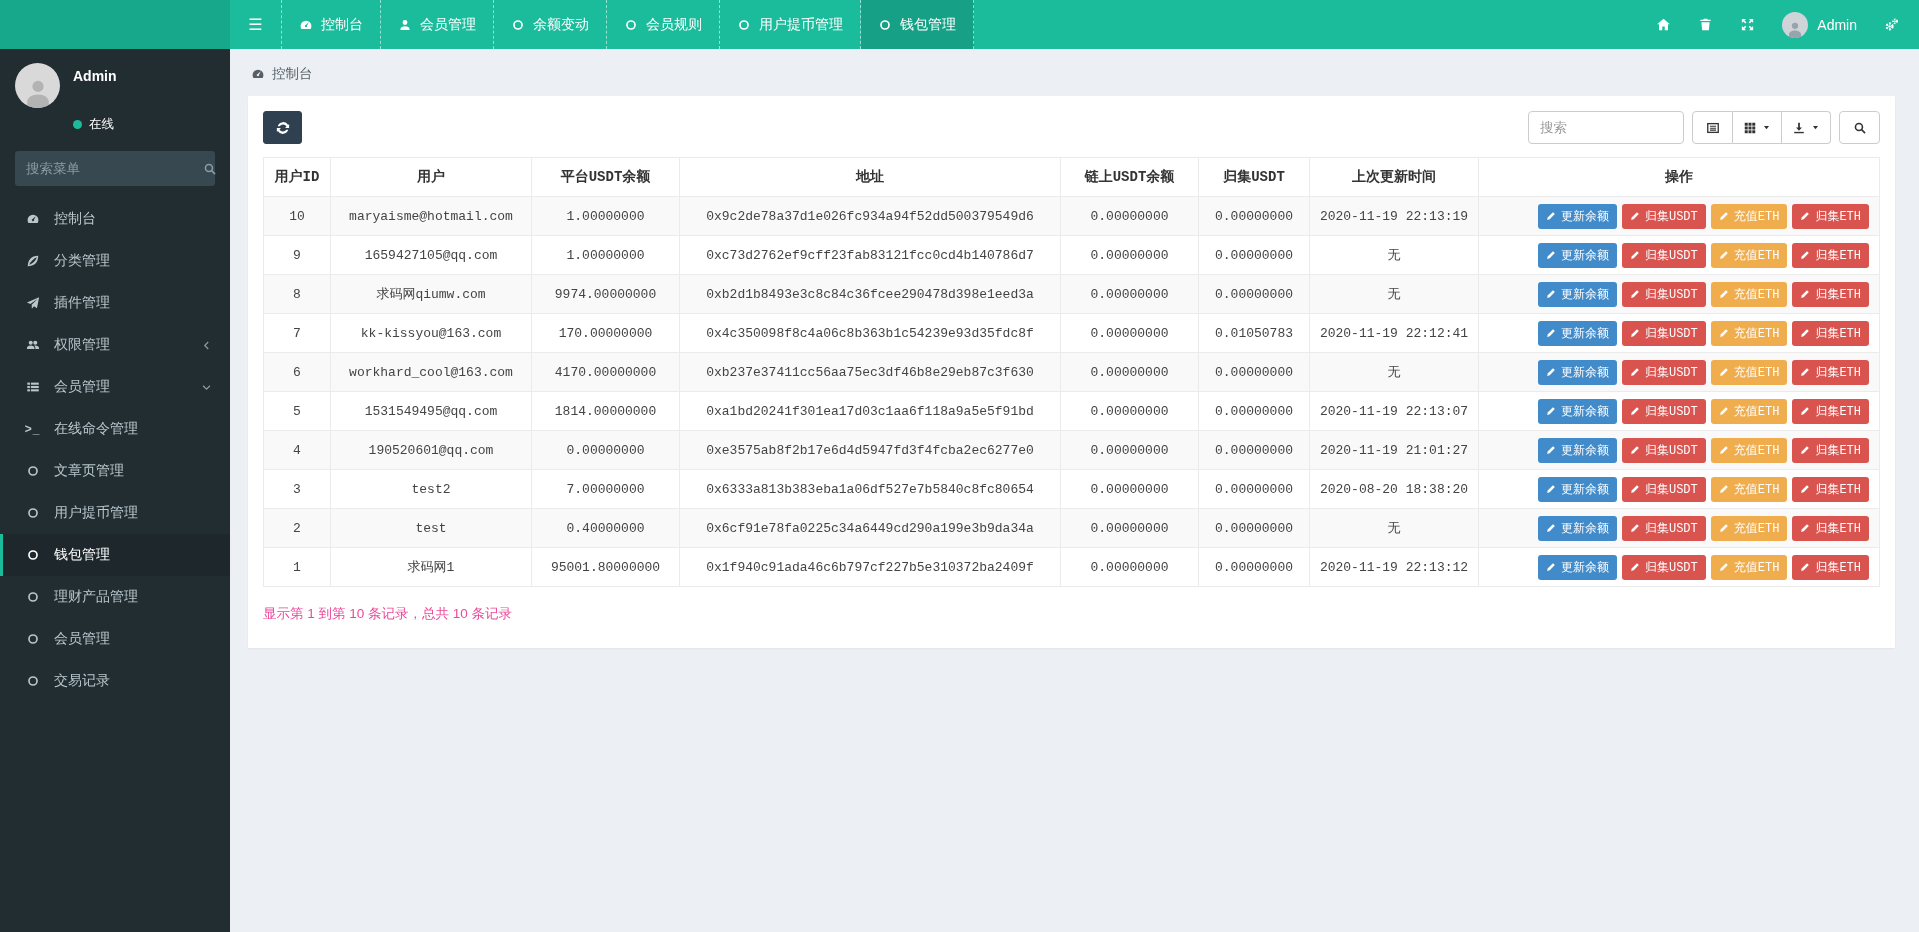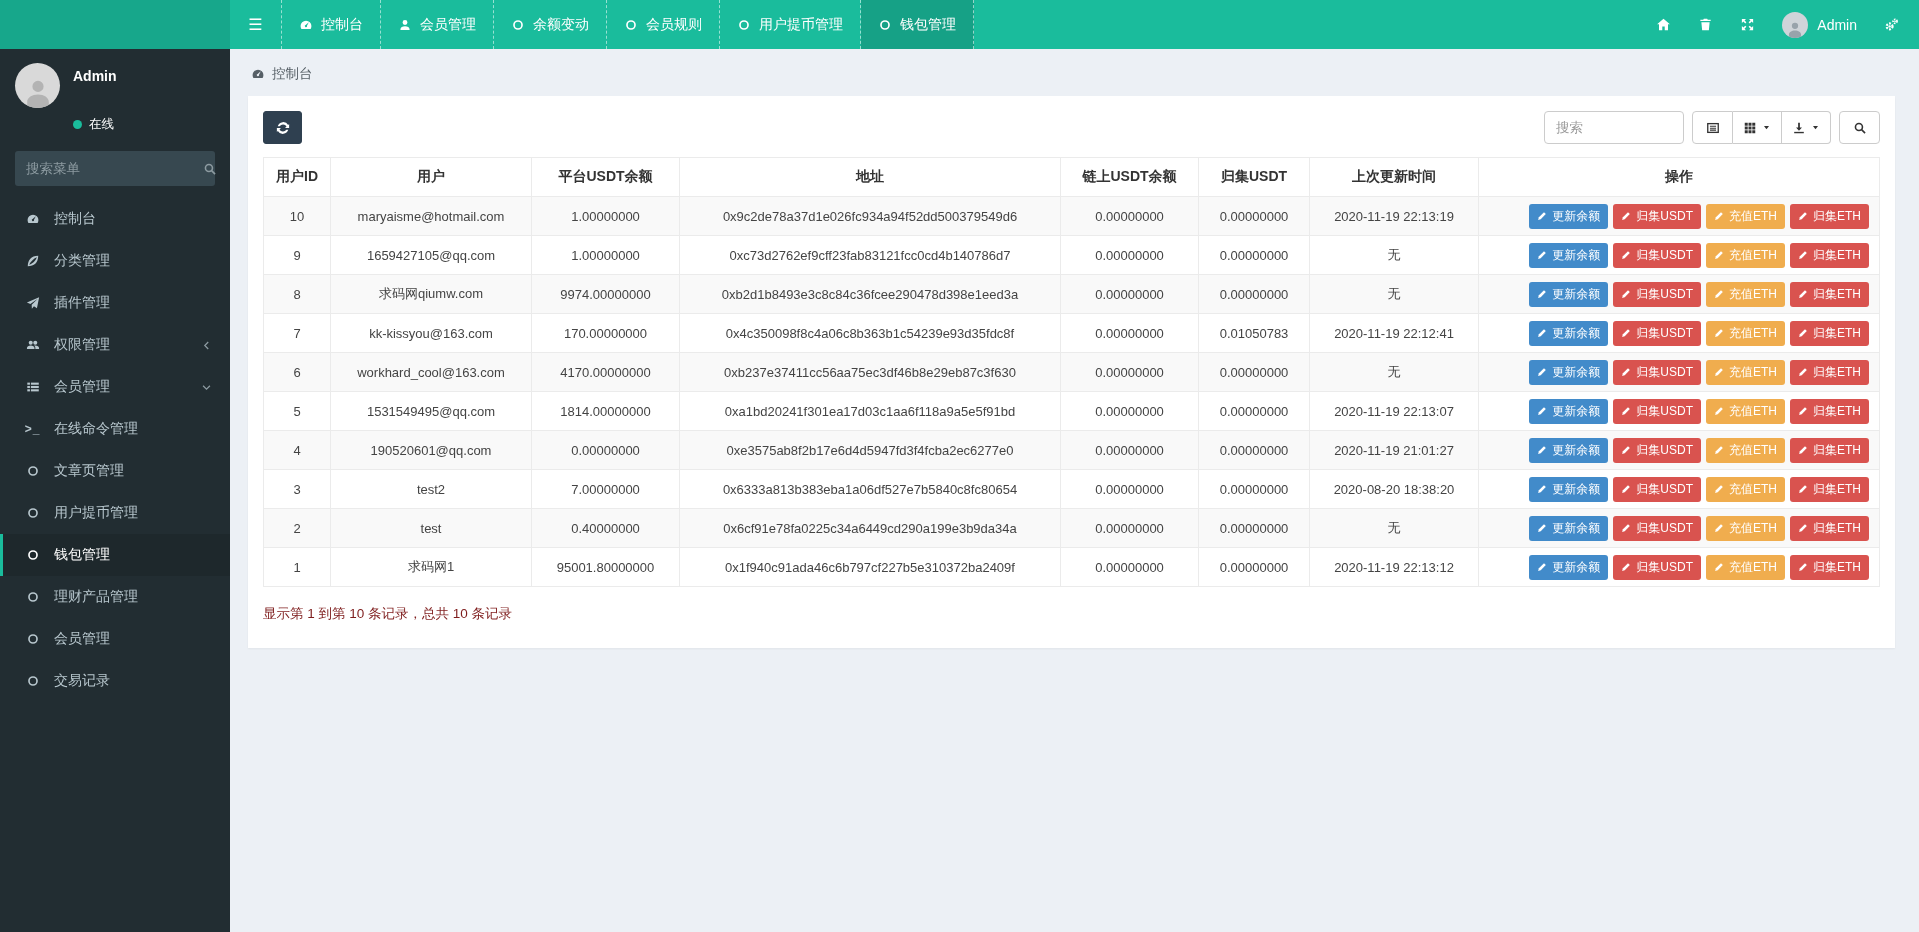--- a/index.html
+++ b/index.html
@@ -48,41 +48,41 @@
 
   
   .content { margin-left:230px; padding:49px 24px 0 18px; }
   .content-header { display:flex; align-items:center; gap:7px; padding:16px 3px 13px; color:#565f66; font-size:13.5px; }
   .content-header .icon { font-size:14px; color:#565f66; }
 
   .card { background:#fff; padding:15px; box-shadow:0 1px 2px rgba(0,0,0,.05); }
   .card-toolbar { display:flex; align-items:center; }
   .refresh-btn { width:39px; height:33px; background:#2f4050; border:1px solid #2f4050; border-radius:3px; color:#fff; display:flex; align-items:center; justify-content:center; font-size:14px; cursor:pointer; }
   .toolbar-right { margin-left:auto; display:flex; align-items:center; gap:8px; }
-  .search-input { width:140px; height:33px; border:1px solid #ccc; border-radius:4px; padding:0 11px; font-size:13.5px; color:#555; outline:none; font-family:inherit; }
+  .search-input { width:156px; height:33px; border:1px solid #ccc; border-radius:4px; padding:0 11px; font-size:13.5px; color:#555; outline:none; font-family:inherit; }
   .search-input::placeholder { color:#9a9a9a; }
   .btn-group { display:flex; }
   .tool-btn { height:33px; min-width:41px; background:#fff; border:1px solid #ccc; display:flex; align-items:center; justify-content:center; gap:5px; padding:0 10px; color:#333; font-size:14px; cursor:pointer; }
   .btn-group .tool-btn + .tool-btn { border-left:none; }
   .btn-group .tool-btn:first-child { border-radius:4px 0 0 4px; }
   .btn-group .tool-btn:last-child { border-radius:0 4px 4px 0; }
   .tool-btn.single { border-radius:4px; }
   .caret { font-size:9px; }
 
   .table-wrap { margin-top:13px; }
-  table { width:100%; border-collapse:collapse; table-layout:fixed; }
+  table { width:100%; border-collapse:collapse; table-layout:fixed;font-family:Liberation Mono, monospace; }
   th, td { border:1px solid #ebebeb; text-align:center; overflow:hidden; white-space:nowrap; }
   th { font-size:14px; font-weight:bold; color:#333; padding:10px 6px; }
   td { font-size:13px; color:#444; height:39px; padding:0 6px; }
   tbody tr:nth-child(odd) { background:#f9f9f9; }
   .actions-cell { display:flex; gap:5px; justify-content:flex-end; align-items:center; height:100%; padding:0 4px; }
   .action-btn { display:inline-flex; align-items:center; gap:5px; color:#fff; font-size:12px; padding:4px 8px; border-radius:3px; border:none; cursor:pointer; white-space:nowrap; font-family:inherit; }
   .action-btn .icon { font-size:10px; }
 
-  .table-summary { margin-top:18px; padding-bottom:10px; font-size:13.5px; color:#7f1d1d; }
+  .table-summary { margin-top:18px; padding-bottom:10px; font-size:13.5px; color:#ec4899; }
 </style>
 </head>
 <body>
 
 <div class="navbar">
   <div class="navbar-logo"></div>
   <div class="navbar-left">
     <a class="nav-toggle">
         <span class="icon">☰</span>
       </a>

